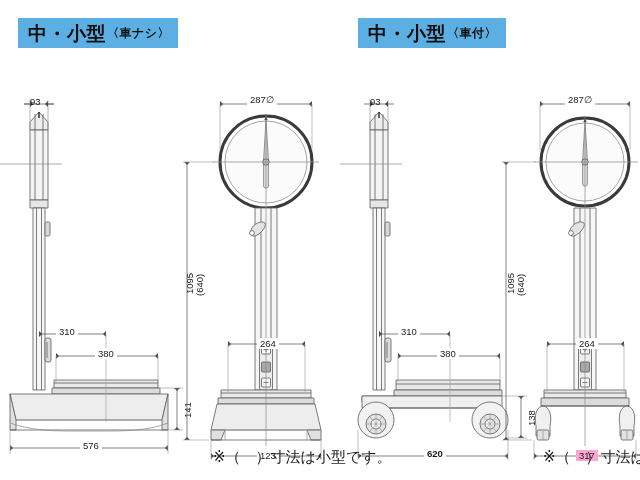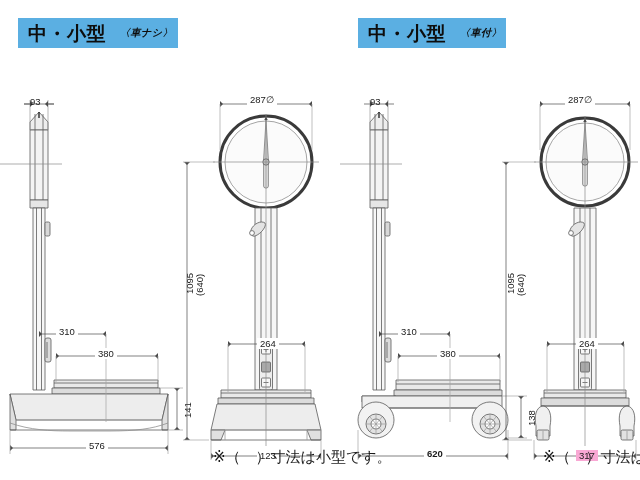--- a/index.html
+++ b/index.html
@@ -19,21 +19,21 @@
     background:var(--banner,#5bafe2);
     color:#0d0d0d;
     font-weight:bold;
     letter-spacing:.5px;
     display:flex;align-items:center;
     padding:0 10px;
     box-sizing:border-box;
     white-space:nowrap;
   }
   .banner .big{font-size:19px;line-height:19px;}
-  .banner .small{font-size:10px;line-height:12px;margin-left:14px;font-style:italic;}
+  .banner .small{font-size:12px;line-height:12px;margin-left:1px;}
 
   
   .panel{position:absolute;}
   svg{display:block;overflow:visible;}
 
   .note{
     position:absolute;
     font-size:15px;
     color:#1a1a1a;
     white-space:nowrap;
@@ -140,21 +140,21 @@
         <line x1="10" y1="340" x2="10" y2="364" stroke="#a3a3a3"></line>
         <line x1="168" y1="340" x2="168" y2="364" stroke="#a3a3a3"></line>
       </g>
     </svg>
   </div>
 
   <div class="dimtext" style="left:30px;top:96px;">93</div>
   <div class="dimtext" style="left:56px;top:326px;background:#fff;padding:0 3px;">310</div>
   <div class="dimtext" style="left:95px;top:348px;background:#fff;padding:0 3px;">380</div>
   <div class="dimtext vert" style="left:182px;top:418px;">141</div>
-  <div class="dimtext" style="left:80px;top:440px;background:#fff;padding:0 3px;margin-left:6px;">576</div>
+  <div class="dimtext" style="left:80px;top:440px;background:#fff;padding:0 3px;">576</div>
 
   <div class="panel" style="left:195px;top:90px;">
     <svg width="145" height="380" viewBox="0 0 145 380">
       <g stroke="#5a5a5a" fill="none" stroke-width="0.8" stroke-linejoin="round">
 
         <g>
           <circle cx="71" cy="72" r="46" fill="#ffffff" stroke="#3a3a3a" stroke-width="3"></circle>
           <circle cx="71" cy="72" r="41" fill="#fbfbfb" stroke="#8e8e8e" stroke-width="0.8"></circle>
 
           <path d="M71 30 L73.4 70 L68.6 70 Z" fill="#cfcfcf" stroke="#6a6a6a" stroke-width="0.7"></path>

